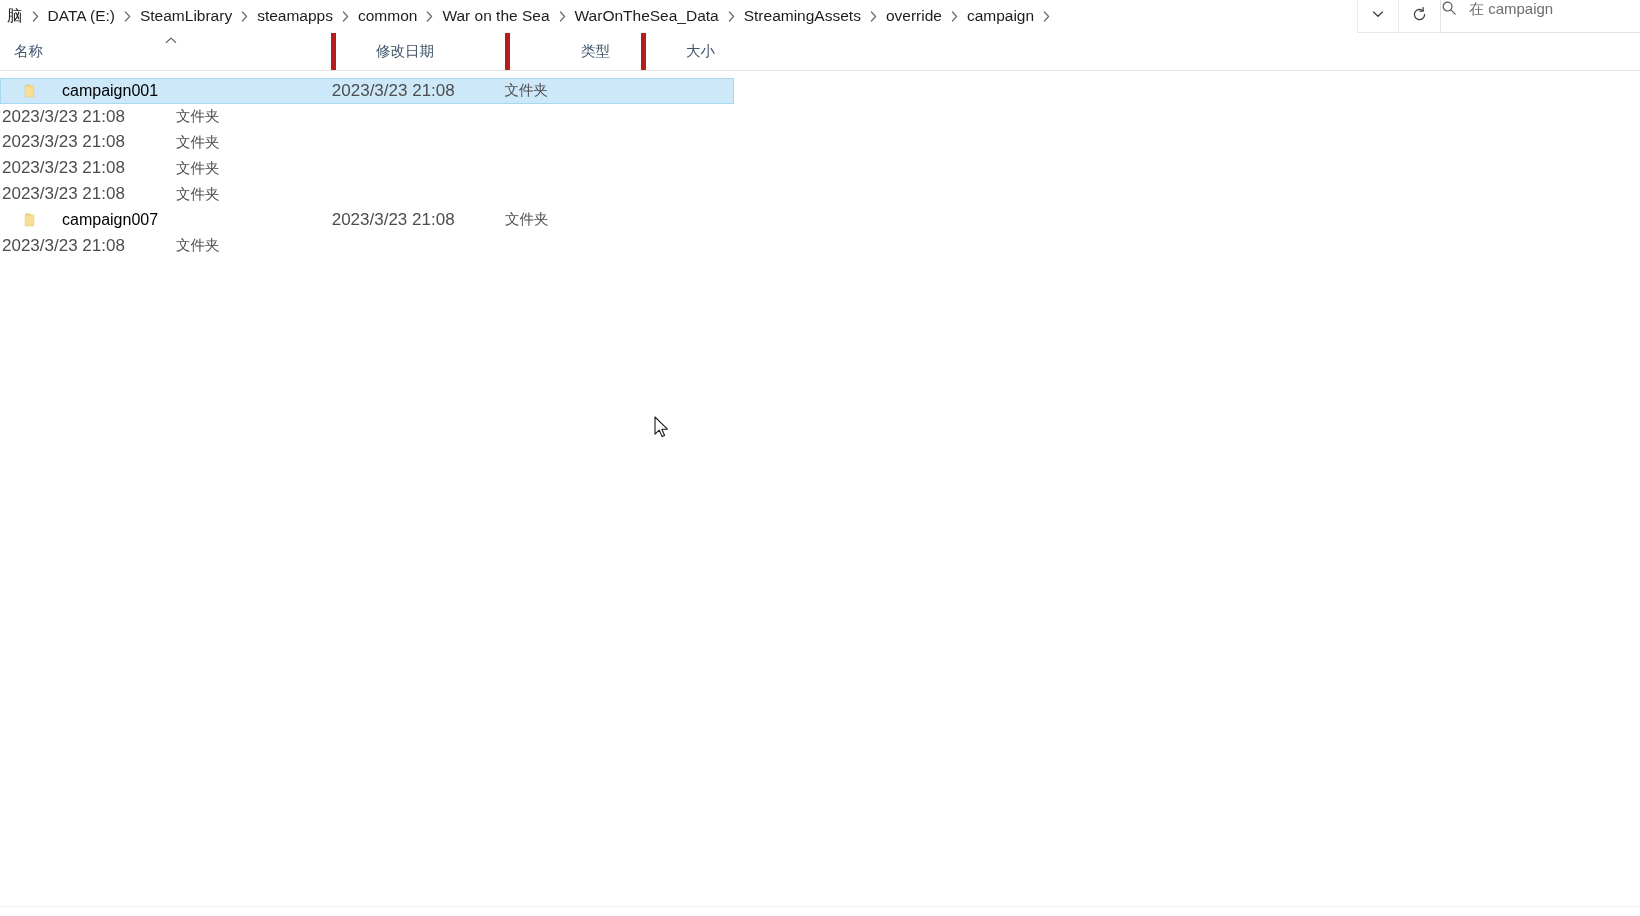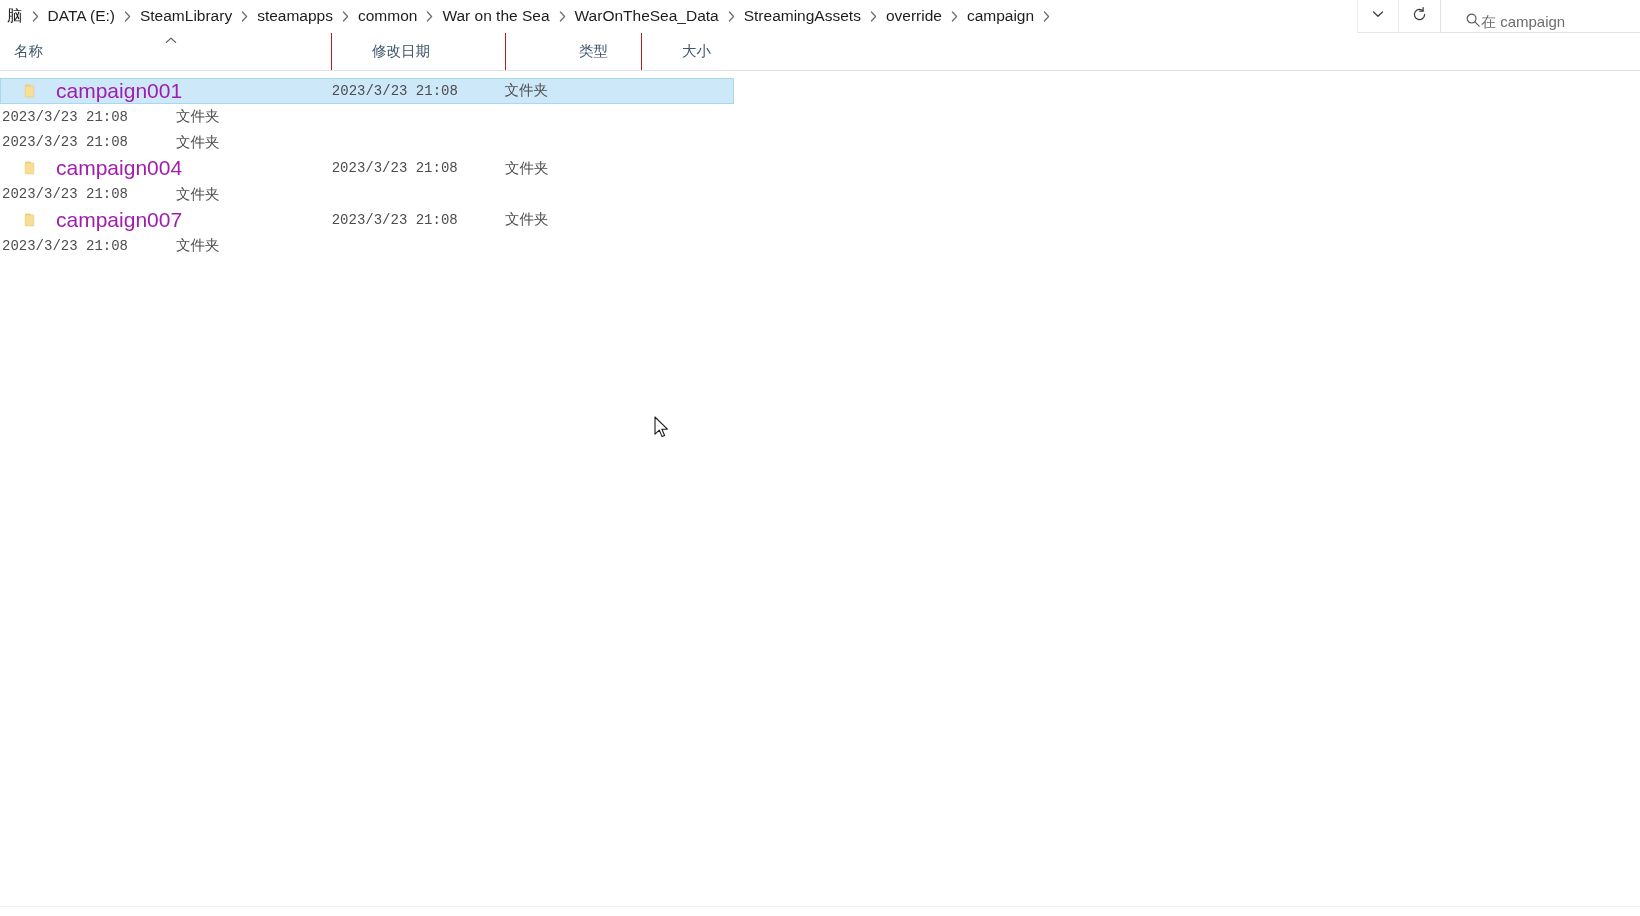--- a/index.html
+++ b/index.html
@@ -75,22 +75,22 @@
     display: flex;
     align-items: center;
     justify-content: center;
     border-bottom: 1px solid #e6e6e6;
     border-left: 1px solid #ececec;
   }
   .searchbox {
     width: 200px;
     min-width: 200px;
     display: flex;
-    align-items: flex-end;
-    padding-left: 24px;
+    align-items: flex-start;
+    gap: 12px;
     border: 1px solid #e2e2e2;
     border-top: none;
     border-right: none;
     box-sizing: border-box;
     background: #ffffff;
   }
   .search-placeholder {
     font-size: 15px;
     color: #6e6e6e;
     white-space: nowrap;
@@ -117,21 +117,21 @@
     top: 0;
     height: 37px;
     display: flex;
     align-items: center;
     box-sizing: border-box;
     font-size: 14.5px;
     color: #40546b;
     padding-left: 14px;
     white-space: nowrap;
   }
-  .colhdr.divider { border-left: 1px solid #b91c1c; padding-left: 40px; }
+  .colhdr.divider { border-left: 5px solid #b91c1c; padding-left: 40px; }
   .colhdr-name  { left: 0px;   width: 331px; }
   .colhdr-date  { left: 331px; width: 174px; }
   .colhdr-type  { left: 505px; width: 136px; justify-content: center; }
   .colhdr-size  { left: 641px; width: 96px; }
   .sort-caret {
     position: absolute;
     left: 163px;
     top: 2px;
     width: 16px;
     height: 12px;
@@ -163,31 +163,30 @@
     display: flex;
     align-items: center;
     height: 100%;
     box-sizing: border-box;
     white-space: nowrap;
     overflow: hidden;
   }
   .cell-name {
     width: 331px;
     padding-left: 23px;
-    gap: 18px;
-    font-size: 21px;
-    color: #a21caf;
+    gap: 24px;
+    font-size: 16px;
+    color: #000000;
   }
   .row.selected .cell-name { padding-left: 22px; }
   .cell-date {
     width: 174px;
-    font-size: 14px;
+    font-size: 17px;
     color: #4d4d4d;
     padding-left: 2px;
-    font-family: Liberation Mono, monospace;
   }
   .cell-type {
     width: 136px;
     font-size: 14.5px;
     color: #4d4d4d;
     padding-left: 2px;
   }
   .cell-size {
     width: 96px;
     font-size: 14.5px;
@@ -364,30 +363,20 @@
         <div class="cell cell-date">2023/3/23 21:08</div>
         <div class="cell cell-type">文件夹</div>
         <div class="cell cell-size"></div>
       </div>
       <div class="row">
         <div class="cell cell-date">2023/3/23 21:08</div>
         <div class="cell cell-type">文件夹</div>
         <div class="cell cell-size"></div>
       </div>
       <div class="row">
-        <div class="cell cell-name">
-          <span class="folder-icon">
-            <svg width="15" height="16" viewBox="0 0 15 16">
-              <path d="M2.2 1.6 L7.0 1.6 L8.4 3.3 L2.2 3.3 Z" fill="#f0cf7a"></path>
-              <rect x="2.2" y="2.9" width="8.6" height="11.0" rx="0.5" fill="#f8de95"></rect>
-              <rect x="2.2" y="2.9" width="8.6" height="11.0" rx="0.5" fill="none" stroke="#e8c871" stroke-width="0.6"></rect>
-            </svg>
-          </span>
-          <span>campaign004</span>
-        </div>
         <div class="cell cell-date">2023/3/23 21:08</div>
         <div class="cell cell-type">文件夹</div>
         <div class="cell cell-size"></div>
       </div>
       <div class="row">
         <div class="cell cell-date">2023/3/23 21:08</div>
         <div class="cell cell-type">文件夹</div>
         <div class="cell cell-size"></div>
       </div>
       <div class="row">

